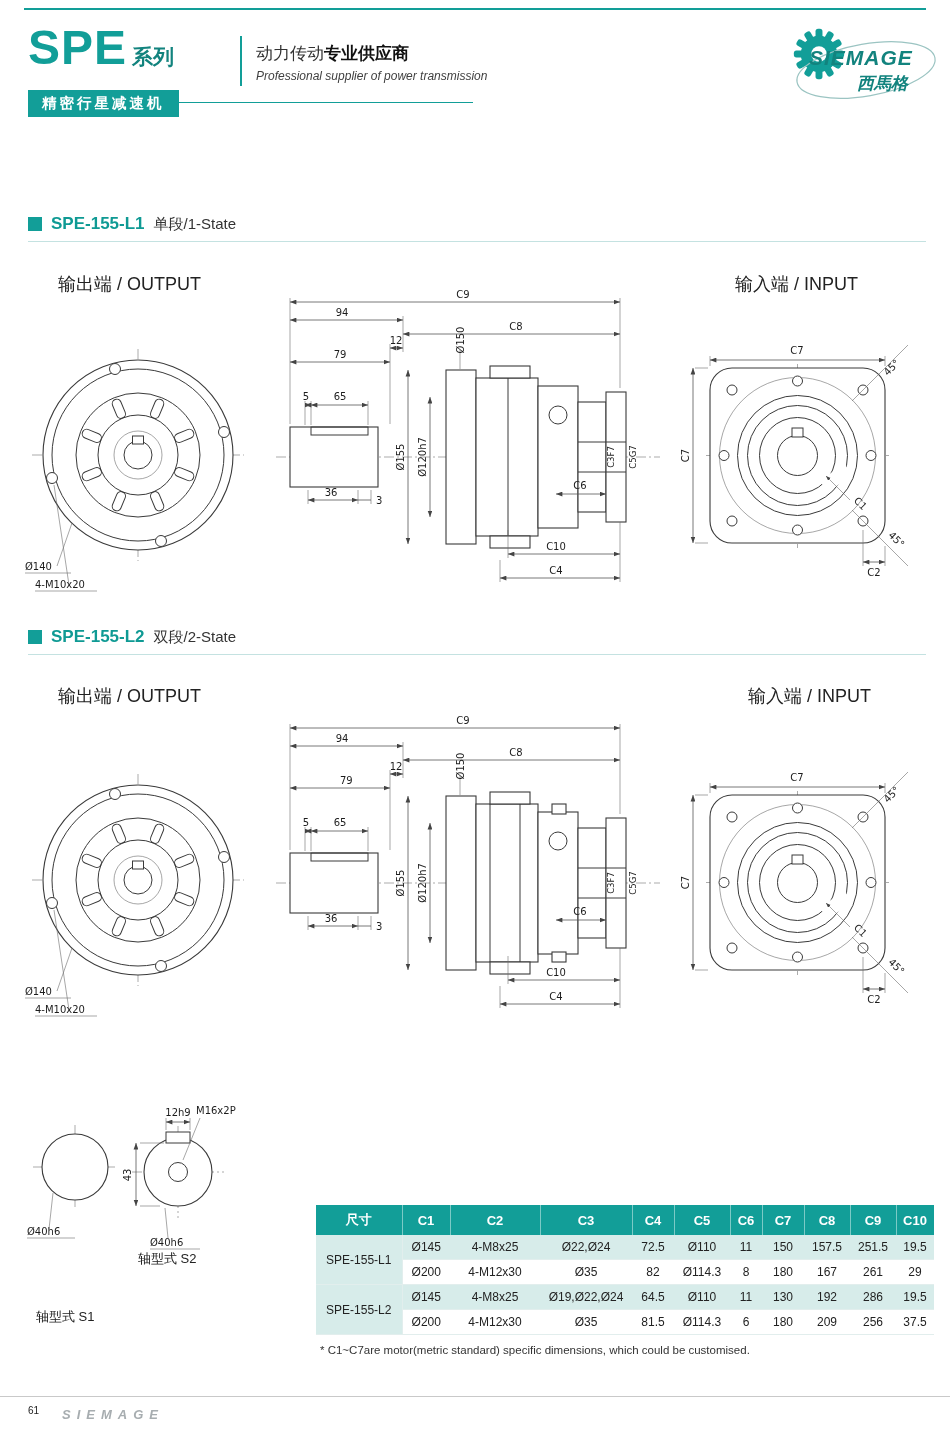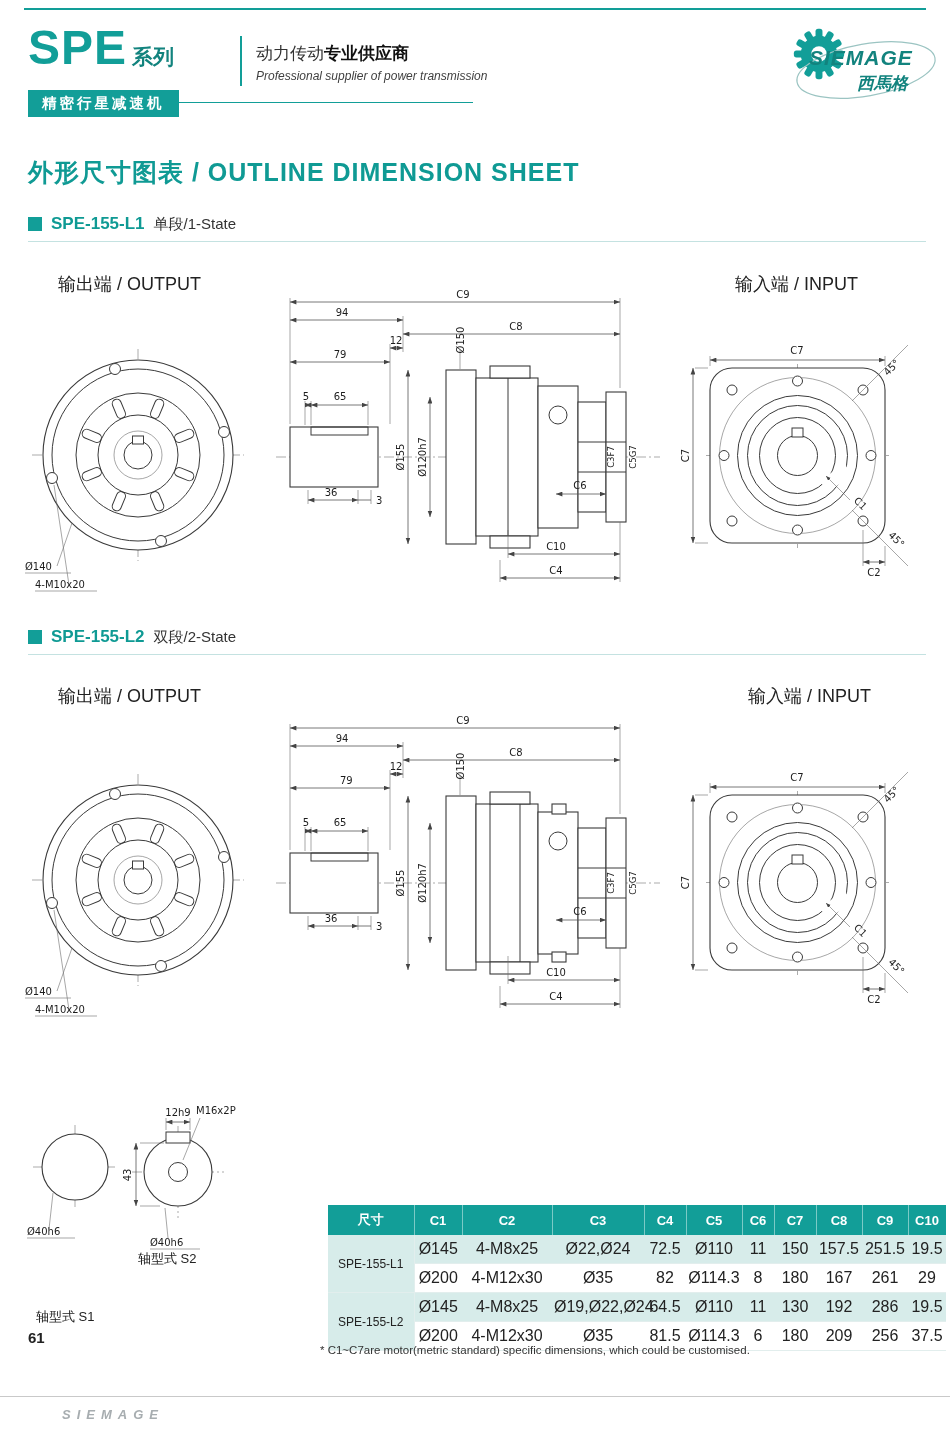--- a/index.html
+++ b/index.html
@@ -41,30 +41,30 @@
   .ol2 { fill:none; stroke:#3a3a3a; stroke-width:1; }
   .thin{ fill:none; stroke:#6b6b6b; stroke-width:0.6; }
   .dim { fill:none; stroke:#555; stroke-width:0.8; }
   .cl  { fill:none; stroke:#888; stroke-width:0.7; stroke-dasharray:10 3 2 3; }
   .dt  { font-size:10px; fill:#1c1c1c; }
   .dts { font-size:8.5px; fill:#1c1c1c; }
   .da  { marker-start:url(#mS); marker-end:url(#mE); }
   .da2 { marker-end:url(#mE); }
 
   
-  .dim-table { left:328px; top:1205px; width:618px; border-collapse:collapse; table-layout:fixed; }
+  .dim-table { left:316px; top:1205px; width:618px; border-collapse:collapse; table-layout:fixed; }
   .dim-table th { background:#129e98; color:#fff; font-weight:bold; font-size:13px; padding:6px 2px; text-align:center; border-right:1px solid rgba(255,255,255,.45); }
-  .dim-table td { text-align:center; font-size:16px; padding:5px 2px; color:#222; border-bottom:1px solid #e2eeed; }
+  .dim-table td { text-align:center; font-size:12px; padding:5px 2px; color:#222; border-bottom:1px solid #e2eeed; }
   .dim-table tr.alt td { background:#d7ecea; }
   .dim-table td.model { background:#fff; border-right:1px solid #e2eeed; font-size:12px; }
   .notes { left:320px; top:1342px; font-size:11.5px; color:#333; line-height:1.5; }
 
   
   .footer-line { left:0; right:0; top:1396px; border-top:1px solid #c9c9c9; }
-  .page-num { left:28px; top:1329px; font-size:15px; font-weight:bold; color:#222; }
+  .page-num { left:28px; top:1405px; font-size:10px; font-weight:normal; color:#222; }
   .footer-brand { left:62px; top:1407px; font-size:13px; font-weight:bold; font-style:italic; color:#a7adb0; letter-spacing:6px; }
 </style>
 </head>
 <body>
 
 <svg width="0" height="0" style="position:absolute">
   <defs>
     <marker id="mE" markerWidth="9" markerHeight="8" refX="8" refY="3" orient="auto">
         <path d="M0,0L8,3L0,6Z" fill="#444"></path>
       </marker>
@@ -104,21 +104,20 @@
       <circle cx="30" cy="30" r="21" fill="#129e98"></circle>
       <circle cx="30" cy="30" r="9" fill="#fff"></circle>
     </svg>
     <svg class="abs" style="left:0;top:0" width="146" height="94" viewBox="0 0 146 94">
       <ellipse cx="73" cy="48" rx="70" ry="26" fill="none" stroke="#9bc4c2" stroke-width="1.2" transform="rotate(-10 73 48)"></ellipse>
     </svg>
     <div class="abs brand-name">SIEMAGE</div>
     <div class="abs brand-cn">西馬格</div>
   </div>
 
-  <div class="abs page-title">外形尺寸图表 / OUTLINE DIMENSION SHEET</div>
 
   <div class="abs sec-hdr" style="top:214px">
     <span class="sq"></span>
     <span class="sec-model">SPE-155-L1</span>
     <span class="sec-stage">单段/1-State</span>
   </div>
 
   <div class="abs dlabel" style="left:58px;top:272px">输出端 / OUTPUT</div>
   <div class="abs dlabel" style="left:735px;top:272px">输入端 / INPUT</div>
 

